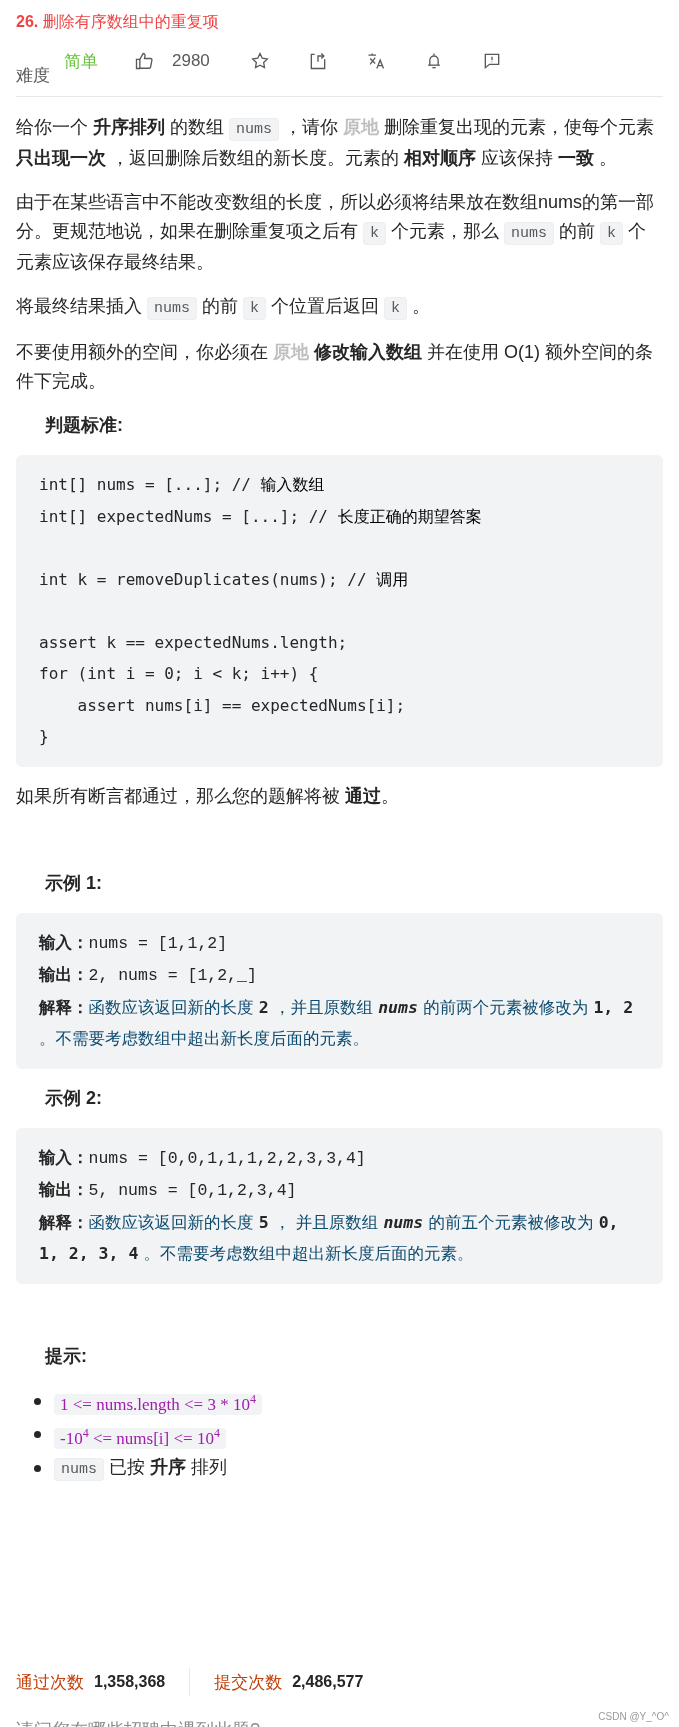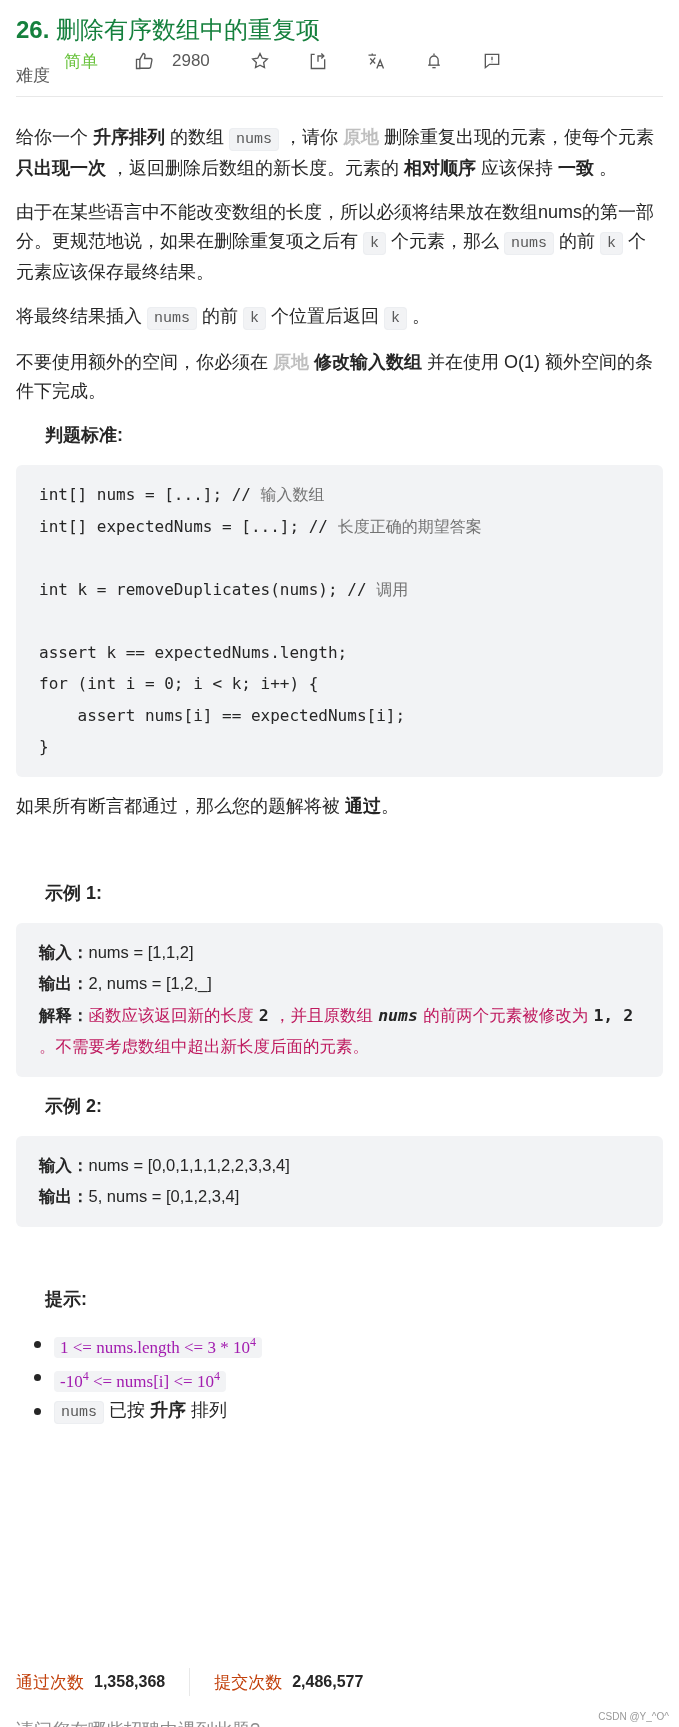--- a/index.html
+++ b/index.html
@@ -1,49 +1,49 @@
 <!DOCTYPE html>
 <html><head>
   <meta charset="utf-8">
   <style>
     * { box-sizing: border-box; margin: 0; padding: 0; }
     html, body { width: 679px; height: 1727px; overflow: hidden; background: #ffffff; }
     body { font-family: "Liberation Sans", "DejaVu Sans", sans-serif; color: #262626; position: relative; }
 
-    .title { position: absolute; left: 16px; top: 16px; font-size: 24px; font-weight: 500; color: #15803d; line-height: 28px; }
+    .title { position: absolute; left: 16px; top: 8px; font-size: 16px; font-weight: 500; color: #ef4444; line-height: 28px; }
     .title .num { font-weight: 700; }
 
     .meta { position: absolute; left: 16px; top: 46px; height: 30px; display: flex; align-items: center; font-size: 17px; color: #595959; }
     .meta .lbl { margin-right: 14px; margin-top: 28px; }
     .meta .diff { color: #5cb85c; color: #67c23a; margin-right: 36px; }
     .meta .icon-btn { display: flex; align-items: center; cursor: pointer; color: #595959; }
     .meta .like-count { margin-left: 18px; color: #595959; }
     .meta svg { width: 20px; height: 20px; stroke: #595959; fill: none; stroke-width: 1.6; }
     .meta .like { margin-right: 40px; }
     .meta .ic { margin-right: 38px; }
 
     .divider { position: absolute; left: 16px; right: 16px; top: 96px; height: 1px; background: #e8e8e8; }
 
-    .content { position: absolute; left: 16px; right: 16px; top: 123px; font-size: 18px; line-height: 29px; color: #262626; }
+    .content { position: absolute; left: 16px; right: 16px; top: 113px; font-size: 18px; line-height: 29px; color: #262626; }
     .content p { margin-bottom: 15px; }
     .code-inline { font-family: "Liberation Mono", "DejaVu Sans Mono", monospace; font-size: 15px; background: #f2f3f5; color: #595959; border-radius: 4px; padding: 2px 6px; border: 1px solid #eceef1; }
     .b { font-weight: 700; color: #262626; }
     .muted-b { font-weight: 700; color: #bfbfbf; }
 
     .section-title { font-weight: 700; font-size: 18px; margin-bottom: 15px; margin-left: 29px; }
 
     pre.block { background: #f2f3f5; border-radius: 6px; padding: 14px 23px; font-family: "DejaVu Sans Mono", "Liberation Mono", monospace; font-size: 16px; line-height: 31.5px; color: #262626; white-space: pre; margin-bottom: 15px; }
-    pre.block .cmt { color: #737373; font-family: "DejaVu Serif", serif; }
+    pre.block .cmt { color: #000000; font-family: "DejaVu Serif", serif; }
 
     .example { background: #f2f3f5; border-radius: 6px; padding: 14px 23px; font-size: 16.5px; line-height: 31.5px; margin-bottom: 15px; color: #262626; }
     .example .k { font-weight: 700; font-family: "DejaVu Serif", serif; }
-    .example .mono { font-family: Liberation Sans, sans-serif; }
+    .example .mono { font-family: Liberation Mono, monospace; }
     .example .monob { font-family: "DejaVu Sans Mono", "Liberation Mono", monospace; font-weight: 700; }
     .example .it { font-family: "DejaVu Sans Mono", monospace; font-style: italic; font-weight: 700; }
-    .example .ser { font-family: "DejaVu Serif", serif; color: #be185d; }
+    .example .ser { font-family: "DejaVu Serif", serif; color: #0c4a6e; }
 
     ul.hints { list-style: none; padding-left: 38px; }
     ul.hints li { position: relative; line-height: 29px; font-size: 18px; }
     ul.hints li::before { content: ""; position: absolute; left: -20px; top: 12px; width: 7px; height: 7px; border-radius: 50%; background: #262626; }
     .math { font-family: "Liberation Serif", "DejaVu Serif", serif; font-size: 17px; background: #f2f3f5; color: #a21caf; padding: 1px 6px; border-radius: 4px; }
     .math sup { font-size: 12px; }
 
     .stats { position: absolute; left: 16px; top: 1668px; display: flex; align-items: center; font-size: 17px; height: 28px; }
     .stats .slbl { color: #c2410c; margin-right: 10px; }
     .stats .sval { color: #262626; font-weight: 700; font-size: 16px; }
@@ -140,20 +140,21 @@
   <div class="example">
     <div><span class="k">输入：</span><span class="mono">nums = [1,1,2]</span></div>
     <div><span class="k">输出：</span><span class="mono">2, nums = [1,2,_]</span></div>
     <div><span class="k">解释：</span><span class="ser">函数应该返回新的长度 </span><span class="monob">2</span><span class="ser"> ，并且原数组 </span><span class="it">nums</span><span class="ser"> 的前两个元素被修改为 </span><span class="monob">1, 2</span><span class="ser"> 。不需要考虑数组中超出新长度后面的元素。</span></div>
   </div>
 
   <p class="section-title" style="margin-top:6px;">示例 2:</p>
   <div class="example" style="margin-bottom:58px;">
     <div><span class="k">输入：</span><span class="mono">nums = [0,0,1,1,1,2,2,3,3,4]</span></div>
     <div><span class="k">输出：</span><span class="mono">5, nums = [0,1,2,3,4]</span></div>
+    <div><span class="k">解释：</span><span class="ser">函数应该返回新的长度 </span><span class="monob">5</span><span class="ser"> ， 并且原数组 </span><span class="it">nums</span><span class="ser"> 的前五个元素被修改为 </span><span class="monob">0, 1, 2, 3, 4</span><span class="ser"> 。不需要考虑数组中超出新长度后面的元素。</span></div>
   </div>
 
   <p class="section-title">提示:</p>
   <ul class="hints">
     <li><span class="math"><span>1 &lt;= nums.length &lt;= 3 * 10</span><sup>4</sup></span></li>
     <li><span class="math"><span>-10</span><sup>4</sup><span> &lt;= nums[i] &lt;= 10</span><sup>4</sup></span></li>
     <li><span class="code-inline">nums</span><span> 已按 </span><span class="b">升序</span><span> 排列</span></li>
   </ul>
 </div>
 

